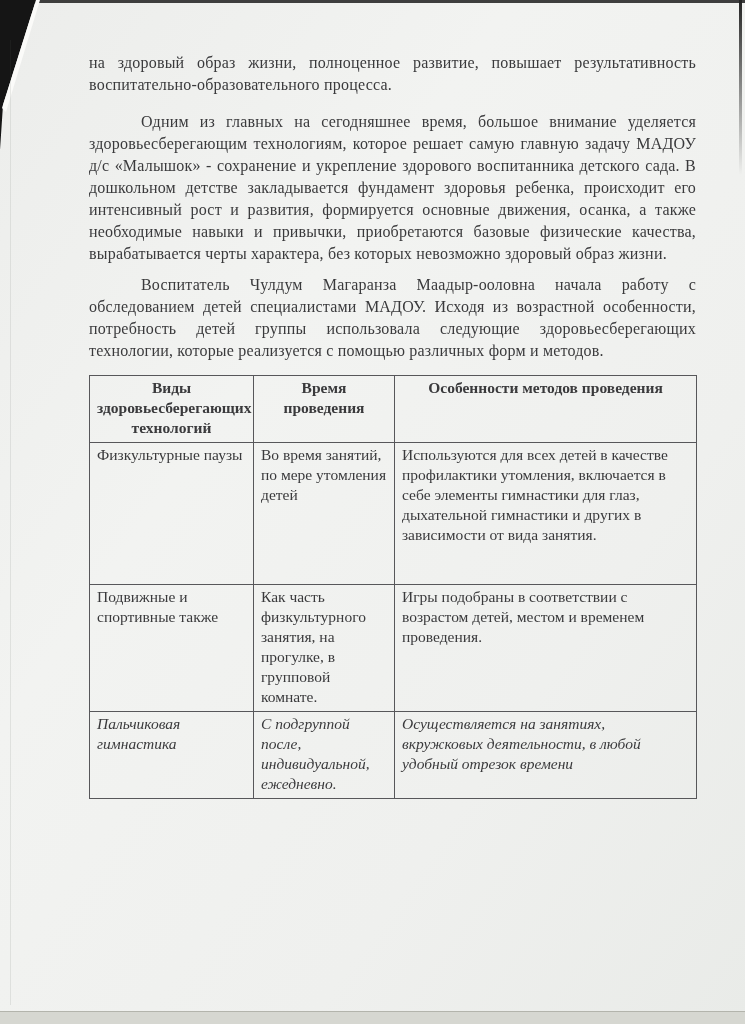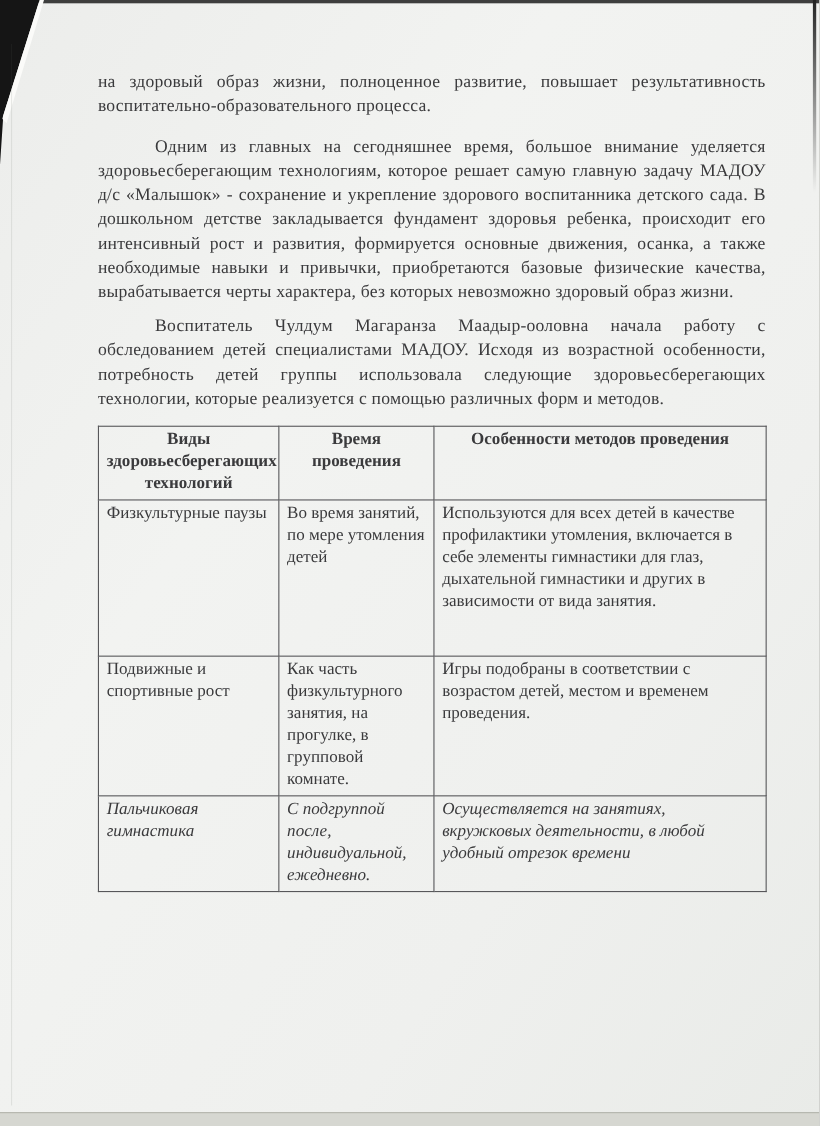--- a/index.html
+++ b/index.html
@@ -42,21 +42,21 @@
   }
   .bottom-band {
     position: absolute; left: 0; right: 0; bottom: 0; height: 12px;
     background: #d6d7d1;
     border-top: 1px solid #b3b4ac;
   }
   
   .content {
     position: absolute;
     left: 89px;
-    top: 64px;
+    top: 52px;
     width: 607px;
   }
   .para {
     margin: 0 0 15px 0;
     font-size: 16px;
     line-height: 22px;
     text-align: justify;
     letter-spacing: 0.2px;
   }
   .para.indent { text-indent: 52px; }
@@ -118,21 +118,21 @@
           <th>Особенности методов проведения</th>
         </tr>
       </thead>
       <tbody>
         <tr class="r1">
           <td>Физкультурные паузы</td>
           <td>Во время занятий, по мере утомления детей</td>
           <td>Используются для всех детей в качестве профилактики утомления, включается в себе элементы гимнастики для глаз, дыхательной гимнастики и других в зависимости от вида занятия.</td>
         </tr>
         <tr class="r2">
-          <td>Подвижные и спортивные рост</td>
+          <td>Подвижные и спортивные также</td>
           <td>Как часть физкультурного занятия, на прогулке, в групповой комнате.</td>
           <td>Игры подобраны в соответствии с возрастом детей, местом и временем проведения.</td>
         </tr>
         <tr class="r3">
           <td>Пальчиковая гимнастика</td>
           <td>С подгруппой после, индивидуальной, ежедневно.</td>
           <td>Осуществляется на занятиях, вкружковых деятельности, в любой удобный отрезок времени</td>
         </tr>
       </tbody>
     </table>

